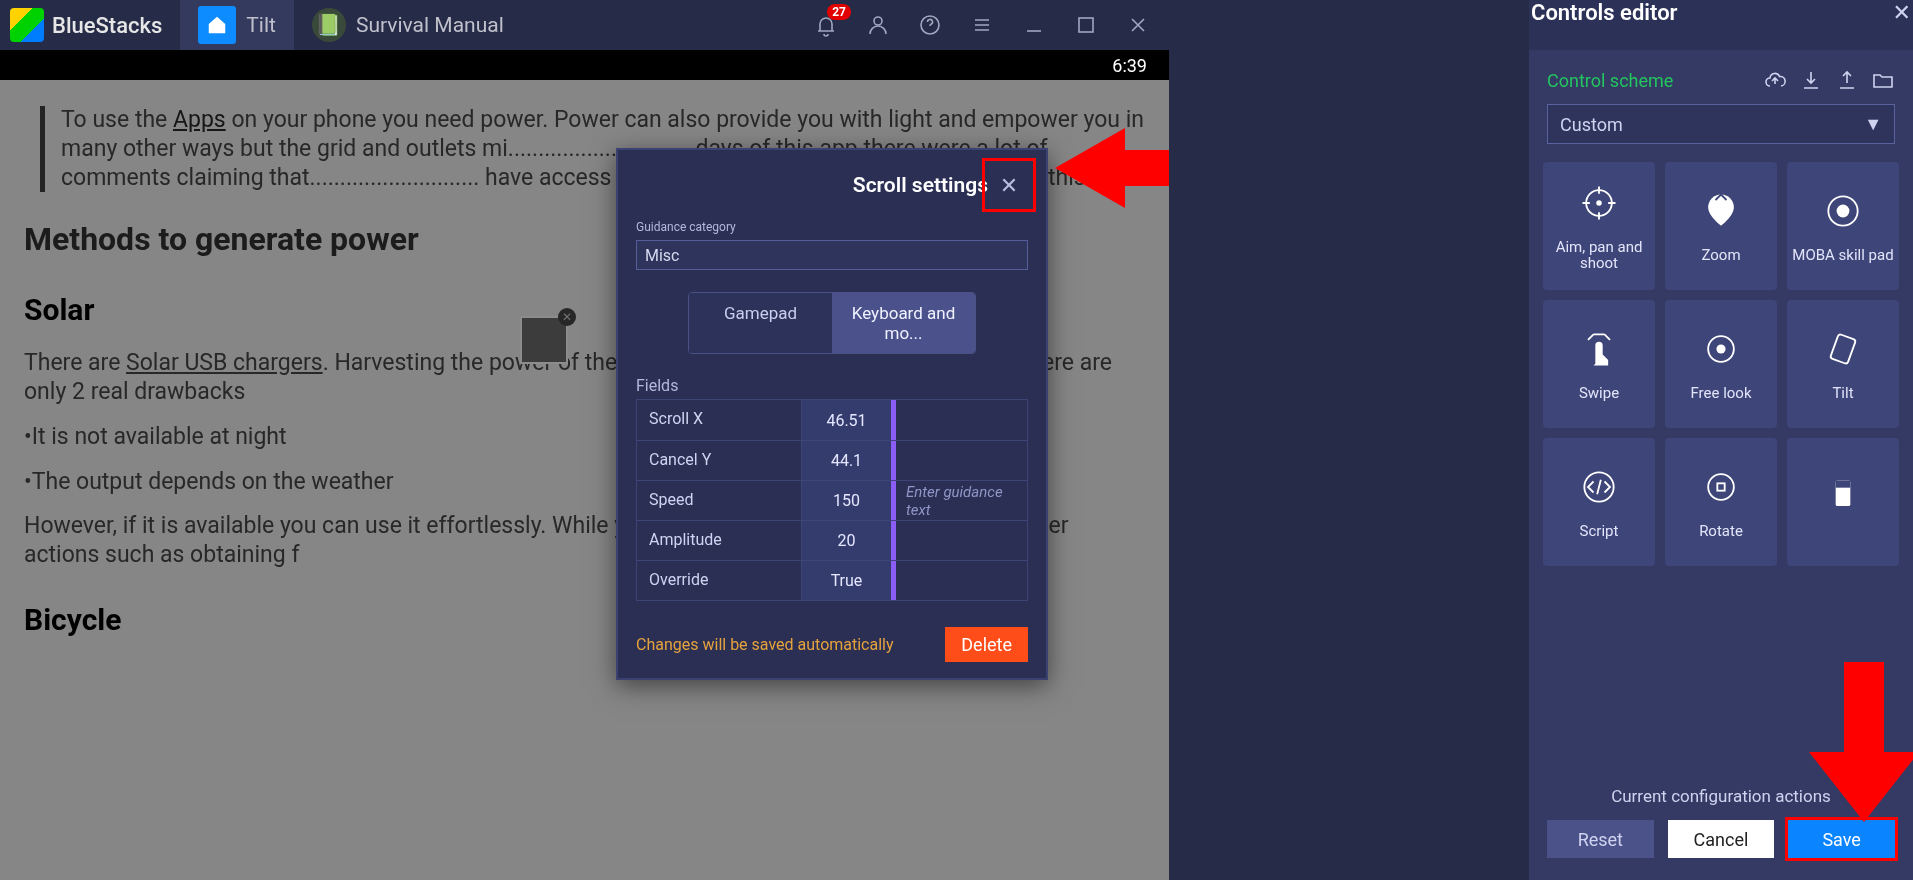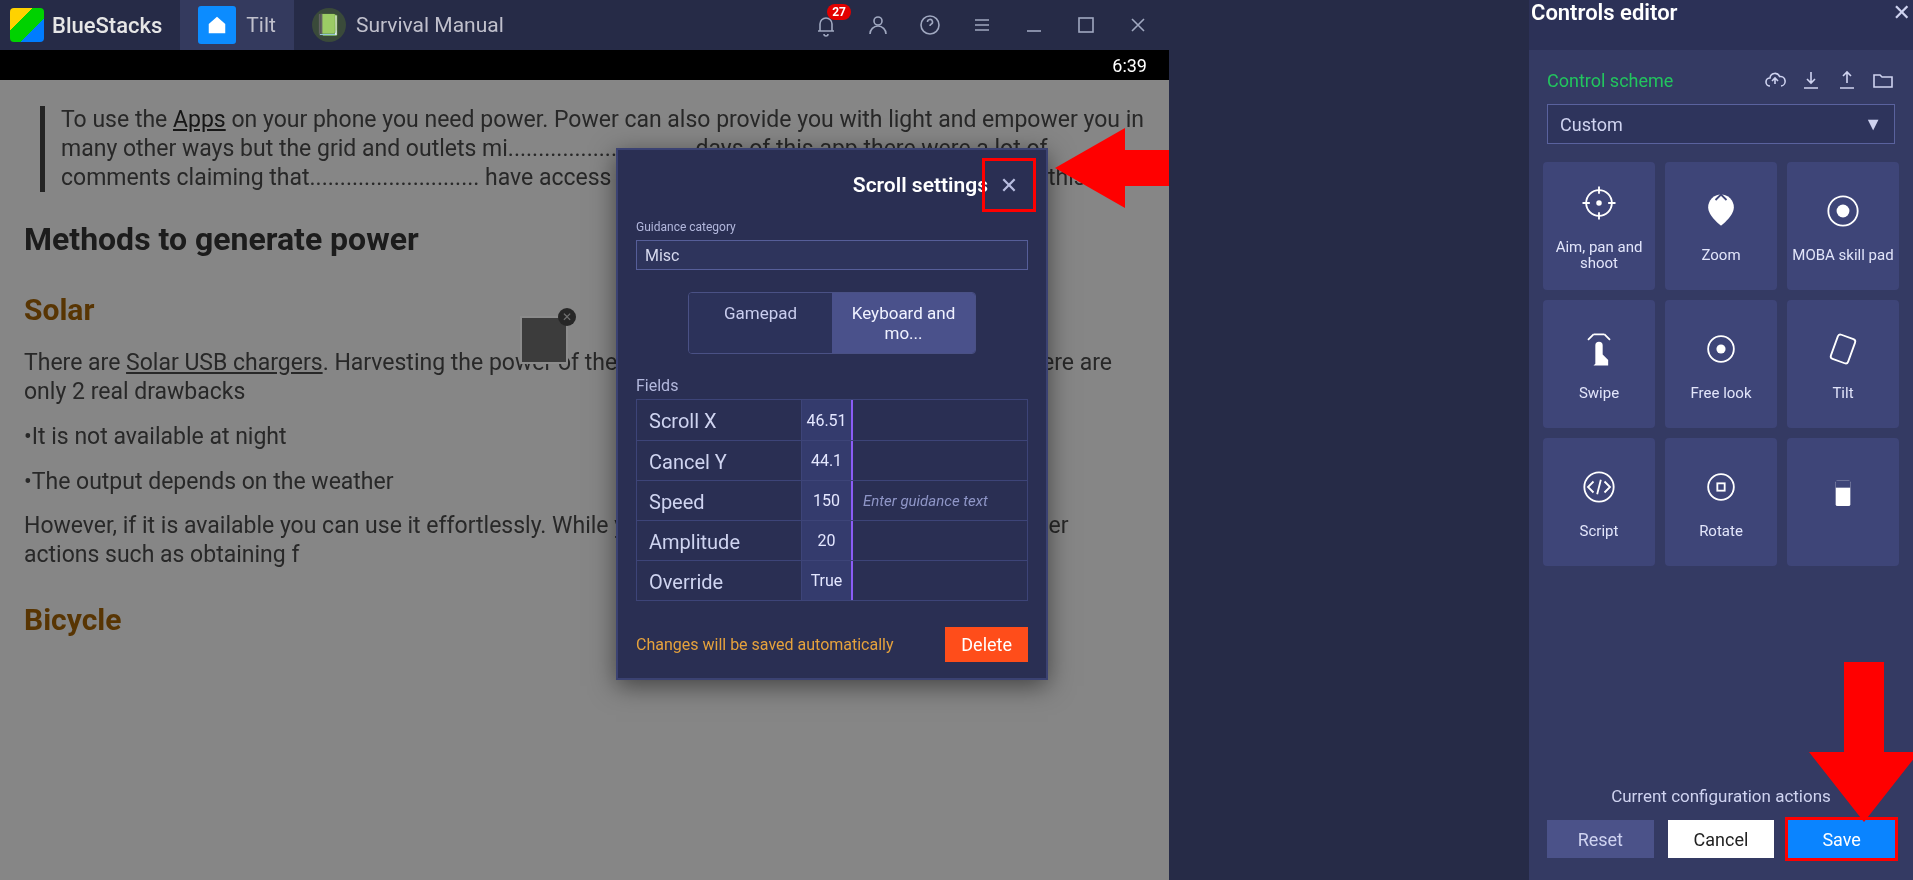--- a/index.html
+++ b/index.html
@@ -17,44 +17,44 @@
 .titlebar-spacer { flex: 1; }
 .titlebar-icons { display: flex; align-items: center; gap: 18px; padding-right: 14px; }
 .ticon { width: 34px; height: 34px; display: flex; align-items: center; justify-content: center; color: #aab; cursor: pointer; position: relative; }
 .ticon svg { width: 24px; height: 24px; fill: none; stroke: #a0a8c0; stroke-width: 1.6; }
 .badge { position: absolute; top: -4px; right: -8px; background: #e30000; color: #fff; font-size: 12px; font-weight: 700; padding: 1px 5px; border-radius: 8px; }
 .statusbar { height: 30px; background: #000; display: flex; align-items: center; justify-content: flex-end; padding-right: 22px; color: #fff; font-size: 18px; }
 .content { position: relative; height: calc(100% - 80px); background: #f4f4f4; padding: 26px 24px; color: #2a2a2a; overflow: hidden; }
 .body-para { font-size: 23px; line-height: 1.25; color: #4a4a4a; margin-left: 16px; border-left: 5px solid #424242; padding-left: 16px; margin-bottom: 28px; }
 .body-para .link { text-decoration: underline; color: #2a2a2a; }
 .h1 { font-size: 32px; font-weight: 700; color: #333; margin-bottom: 34px; }
-.h2 { font-size: 30px; font-weight: 700; color: #a16207; margin: 32px 0 22px; }
+.h2 { font-size: 30px; font-weight: 700; color: #000000; margin: 32px 0 22px; }
 .p { font-size: 23px; color: #4a4a4a; line-height: 1.25; margin-bottom: 16px; }
 .p .link { text-decoration: underline; }
 .floating-widget { position:absolute; left:520px; top:236px; width:48px; height:48px; background:#6d6d6d; border:2px solid #fff; }
 .floating-widget .xmark { position:absolute; top:-10px; right:-10px; width:18px; height:18px; border-radius:50%; background:#474747; color:#cfcfcf; display:flex; align-items:center; justify-content:center; font-size:12px;}
 .dim-overlay { position:absolute; inset:0; background: rgba(0,0,0,0.45); }
 
 .modal { position:absolute; left:616px; top:148px; width:432px; background:#2a2f53; border:2px solid #3b4272; color:#d6d9ee; box-shadow:0 6px 24px rgba(0,0,0,0.5); }
 .modal-head { display:flex; align-items:center; justify-content:flex-end; padding:14px 16px 10px 18px; }
 .modal-title { font-size:21px; font-weight:600; color:#fff; }
 .modal-close { width:42px; height:42px; display:flex; align-items:center; justify-content:center; cursor:pointer; color:#b8bde0; font-size:22px; outline:3px solid #ff0000; outline-offset:3px;}
 .modal-body { padding: 4px 18px 14px; }
 .field-label { font-size:12px; color:#b3b8dd; margin-bottom:6px; }
 .text-input { width:100%; height:30px; background:#2e345c; border:1px solid #565e99; color:#d6d9ee; padding:4px 8px; font-size:16px; }
 .seg { display:flex; margin:22px auto 22px; width: 288px; border:1px solid #4a5185; border-radius:4px; overflow:hidden; }
 .seg-btn { flex:1; text-align:center; padding:10px 6px; font-size:17px; color:#c9cdee; background:#2c325a; cursor:pointer; }
 .seg-btn.active { background:#4a518b; color:#f0f2ff; }
 .fields-label { font-size:16px; color:#b3b8dd; margin-bottom:4px; }
 .fields-table { border:1px solid #3d4478; border-top:1px solid #3d4478; }
 .frow { display:flex; height:40px; align-items:stretch; border-top:1px solid #3d4478; }
 .frow:first-child { border-top:none; }
-.fkey { width:164px; padding:9px 12px; font-size:20px; color:#cfd4f0; }
-.fval { width:50px; border-left:1px solid #3d4478; display:flex; align-items:center; justify-content:center; background:#343b6d; font-size:16px; color:#e4e7ff; }
-.fguid { flex:1; border-left:2px solid #8b5cf6; display:flex; align-items:center; padding:0 10px; font-size:15px; font-style:italic; color:#8f96c7; }
+.fkey { width:164px; padding:9px 12px; font-size:16px; color:#cfd4f0; }
+.fval { width:90px; border-left:1px solid #3d4478; display:flex; align-items:center; justify-content:center; background:#343b6d; font-size:16px; color:#e4e7ff; }
+.fguid { flex:1; border-left:5px solid #8b5cf6; display:flex; align-items:center; padding:0 10px; font-size:15px; font-style:italic; color:#8f96c7; }
 .modal-foot { display:flex; align-items:center; justify-content:space-between; padding:12px 18px 16px; }
 .autosave { color:#e6a23c; font-size:16px; }
 .delete-btn { background:#ff4d1a; color:#fff; font-size:18px; padding:7px 16px; cursor:pointer; border:none; }
 
 .arrow { position:absolute; }
 .arrow svg { display:block; }
 
 .gap-col { width: 360px; background:#262B47; height:100%; position:relative; }
 
 .sidebar { width: 384px; height:100%; background:#343a63; color:#e2e5fa; display:flex; flex-direction:column; position:relative; }

